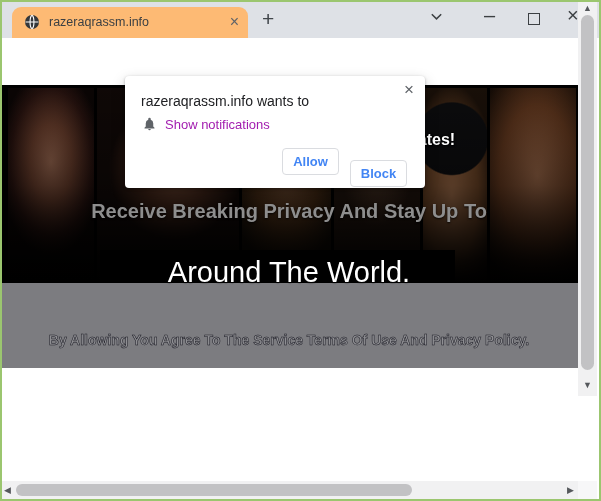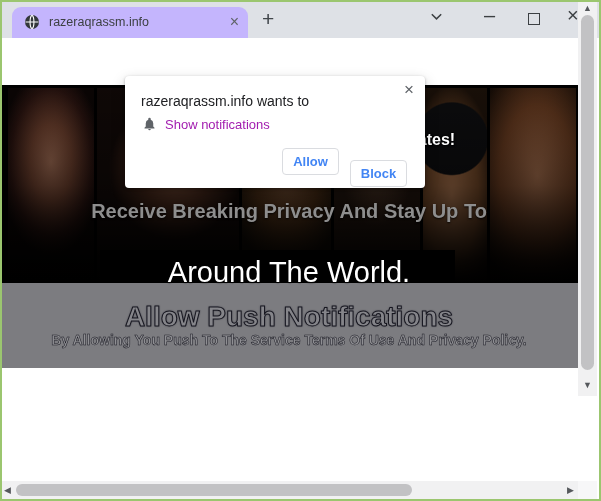--- a/index.html
+++ b/index.html
@@ -2,21 +2,21 @@
 <html><head>
 <meta charset="utf-8">
 <style>
   html,body{margin:0;padding:0;background:#fff;}
   .screen{position:relative;width:601px;height:501px;background:#fff;overflow:hidden;
           font-family:"Liberation Sans",sans-serif;}
   .frame-border{position:absolute;inset:0;border:2px solid #9bc66f;z-index:200;pointer-events:none;}
 
   
   .tabstrip{position:absolute;left:0;top:0;width:601px;height:38px;background:#dee1e6;}
-  .tab{position:absolute;left:12px;top:7px;width:236px;height:31px;background:#c4b5fd;border-radius:9px 9px 0 0;}
+  .tab{position:absolute;left:12px;top:7px;width:236px;height:31px;background:#fdba74;border-radius:9px 9px 0 0;}
   .tab-favicon{position:absolute;left:12px;top:7px;width:16px;height:16px;}
   .tab-title{position:absolute;left:37px;top:8px;font-size:12.5px;color:#3c4043;white-space:nowrap;}
   .tab-close{position:absolute;right:9px;top:5px;font-size:16px;color:#5f6368;line-height:20px;}
   .newtab{position:absolute;left:262px;top:7px;font-size:21px;color:#41464b;font-weight:400;}
   .win-btn{position:absolute;top:8px;color:#3c4043;}
   .win-chevron{left:429px;top:9px;}
   .win-min{left:484px;top:4px;font-size:20px;}
   .win-max{left:528px;top:13px;width:10px;height:10px;border:1.6px solid #3c4043;}
   .win-close{left:567px;top:4px;font-size:20px;}
 
@@ -179,22 +179,21 @@
         <div class="face f4"></div>
         <div class="face f5"></div>
         <div class="face f6"></div>
       </div>
     </div>
     <div class="center-black"></div>
     <div class="band"></div>
     <div class="fragment">dates!</div>
     <div class="ctext sub-line sub1">Receive Breaking Privacy And Stay Up To</div>
     <div class="ctext head-line head2">Around The World.</div>
-    <div class="ctext cta">Allow Push Notifications</div>
-    <div class="ctext terms">By Allowing You Push To The Service Terms Of Use And Privacy Policy.</div>
+    <div class="ctext terms">By Allowing You Agree To The Service Terms Of Use And Privacy Policy.</div>
   </div>
 
   <div class="vscroll">
     <span class="arrow arrow-up">▲</span>
     <div class="vthumb"></div>
     <span class="arrow arrow-down">▼</span>
   </div>
   <div class="hscroll">
     <span class="arrow arrow-left">◀</span>
     <div class="hthumb"></div>

